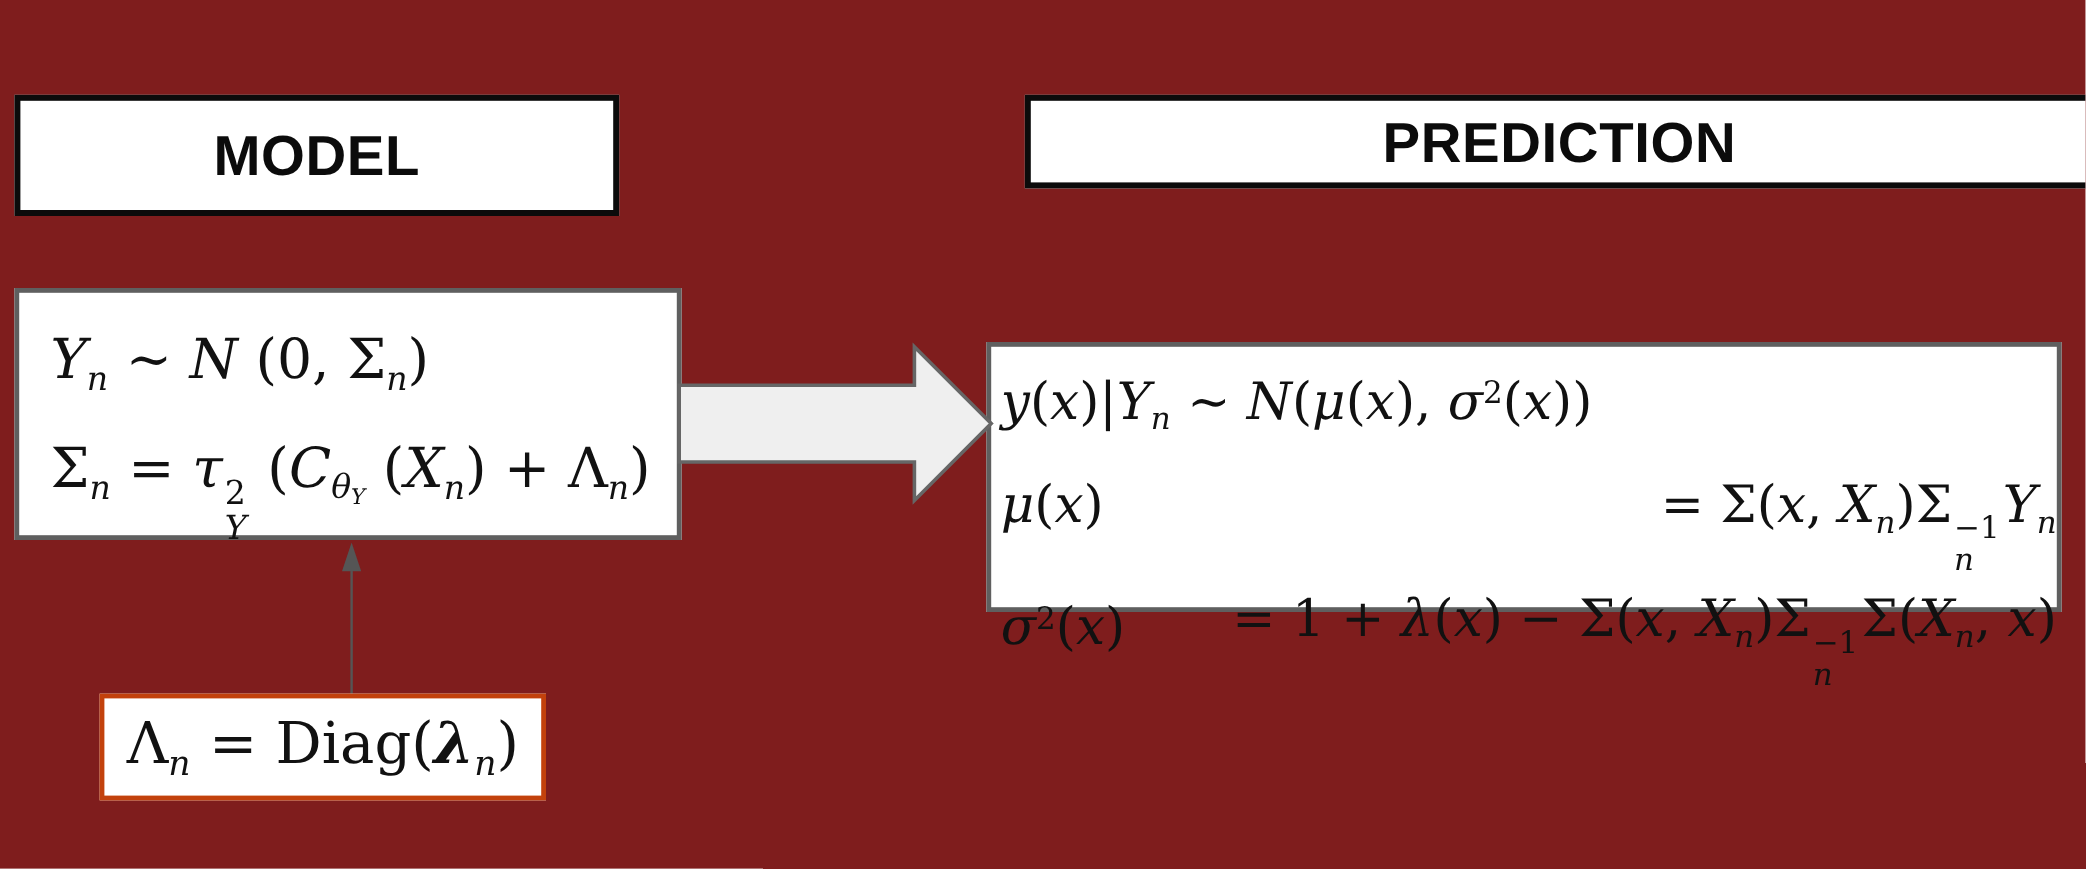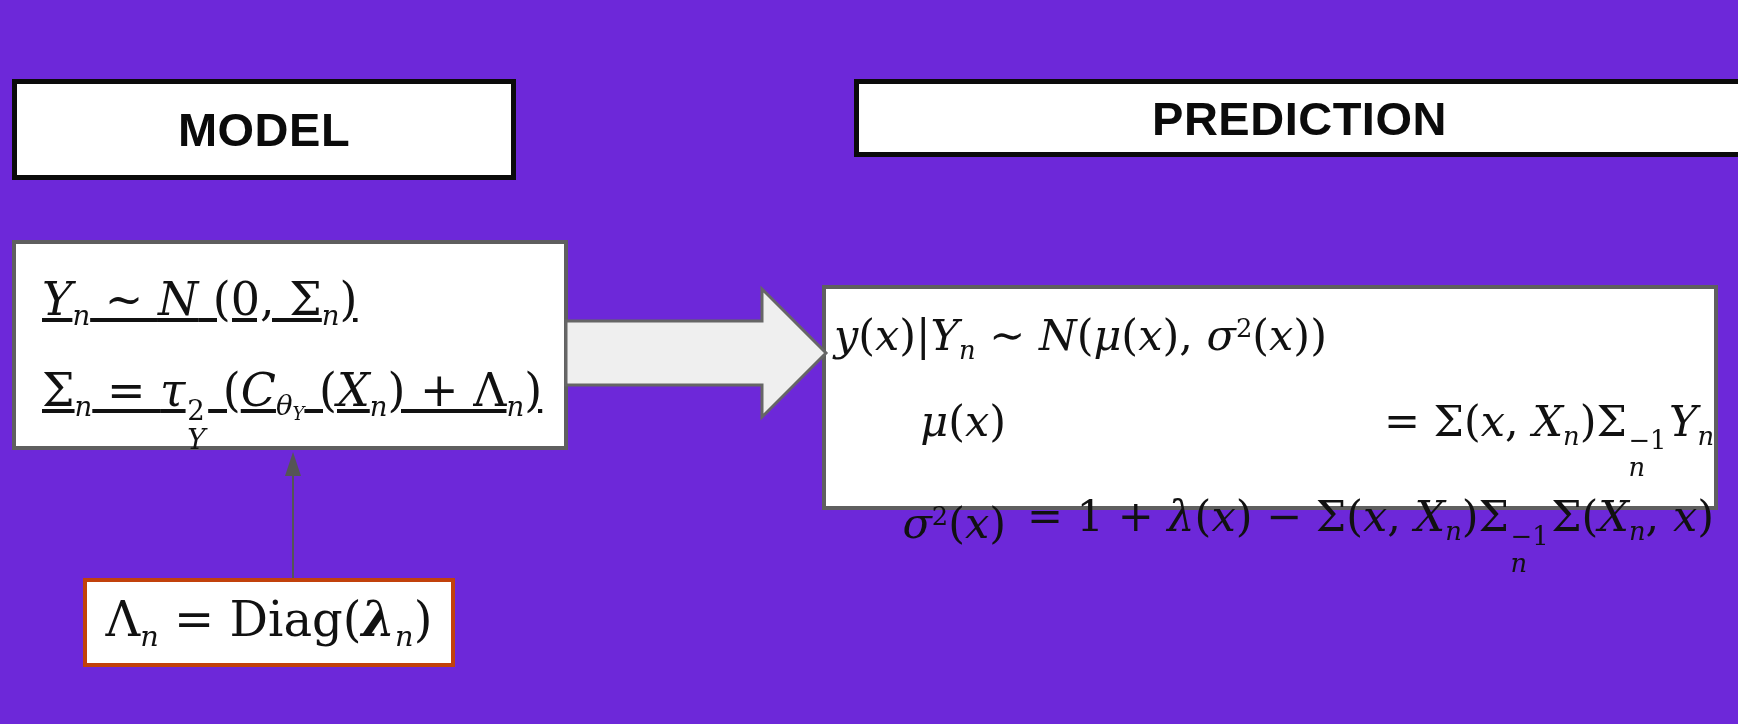--- a/index.html
+++ b/index.html
@@ -1,19 +1,19 @@
 <!DOCTYPE html>
 <html><head>
 <meta charset="utf-8">
 <style>
   html,body{margin:0;padding:0;background:#ffffff;}
   .canvas{
     position:relative;
     width:1738px;height:724px;
-    background:#6d28d9;
+    background:#7f1d1d;
     font-family:"DejaVu Serif", serif;
     color:#111111;
     overflow:hidden;
   }
   
   .title-box{
     position:absolute;
     box-sizing:border-box;
     border:5px solid #0b0b0b;
     background:#ffffff;
@@ -27,26 +27,26 @@
   .model-title{left:12px;top:79px;width:504px;height:101px;}
   .prediction-title{left:854px;top:79px;width:891px;height:78px;}
 
   
   .eq-box{
     position:absolute;
     box-sizing:border-box;
     border:4px solid #5f5f5f;
     background:#ffffff;
   }
-  .model-eq{left:12px;top:240px;width:556px;height:210px;padding:18px 0 0 26px;font-size:46px;text-decoration:underline;}
+  .model-eq{left:12px;top:240px;width:556px;height:210px;padding:18px 0 0 26px;font-size:46px;}
   .model-eq .eq-line{line-height:74px;white-space:nowrap;}
   .pred-eq{left:822px;top:245px;width:896px;height:225px;padding:4px 0 0 8px;font-size:43px;margin-top:40px;}
   .pred-eq .pline{line-height:71px;white-space:nowrap;}
   .pgrid{display:grid;grid-template-columns:172px auto;}
-  .pgrid .lhs{line-height:71px;text-align:right;white-space:nowrap;}
+  .pgrid .lhs{line-height:71px;white-space:nowrap;}
   .pgrid .rhs{line-height:71px;white-space:nowrap;padding-left:10px;text-align:right;}
 
   
   .lambda-box{
     position:absolute;
     box-sizing:border-box;
     left:83px;top:578px;width:372px;height:89px;
     border:4px solid #c2410c;
     background:#ffffff;
     display:flex;align-items:center;justify-content:center;

